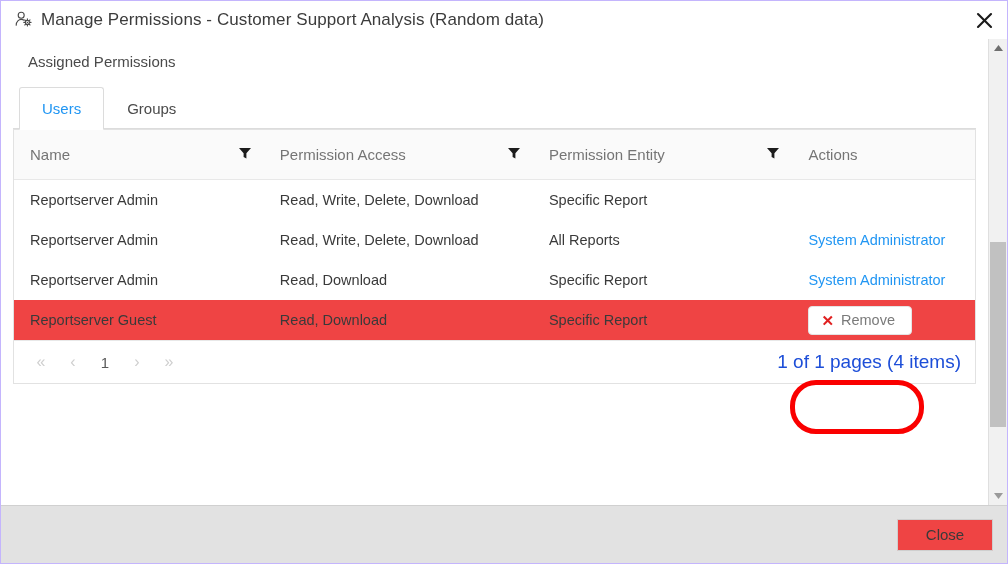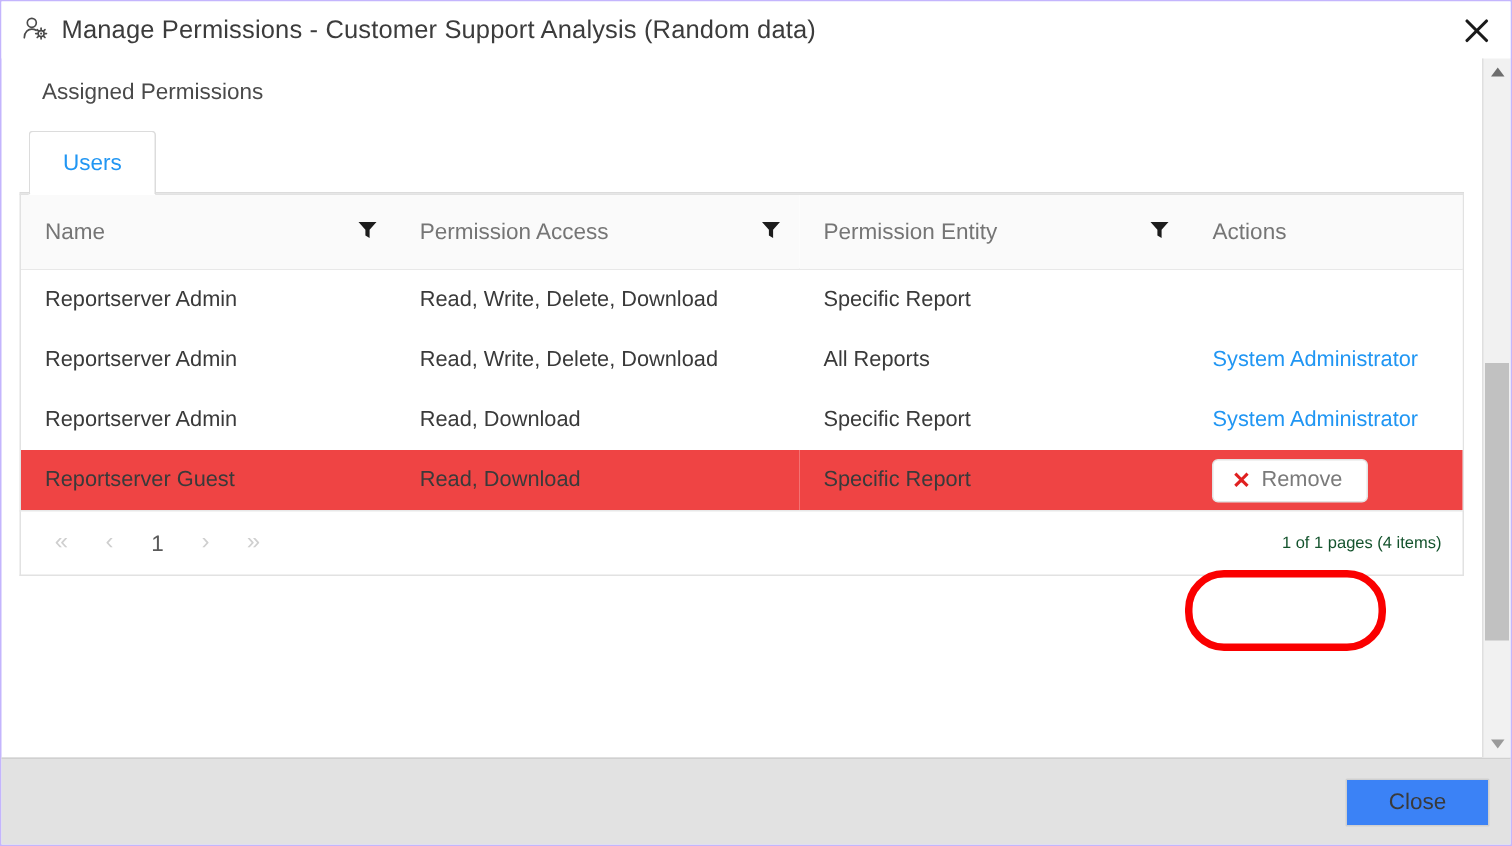--- a/index.html
+++ b/index.html
@@ -288,22 +288,22 @@
     width: 26px;
     height: 26px;
     display: flex;
     align-items: center;
     justify-content: center;
     font-size: 15px;
     color: #5a5a5a;
     cursor: pointer;
   }
   .pager-info {
-    font-size: 11px;
-    color: #14532d;
+    font-size: 19px;
+    color: #1d4ed8;
   }
 
   
   .vscroll {
     flex: 0 0 18px;
     width: 18px;
     background: #f1f1f1;
     border-left: 1px solid #dfdfdf;
     display: flex;
     flex-direction: column;
@@ -341,21 +341,21 @@
     border-top: 1px solid #d0d0d0;
     display: flex;
     align-items: center;
     justify-content: flex-end;
     padding-right: 14px;
     box-sizing: border-box;
   }
   .close-btn {
     width: 96px;
     height: 32px;
-    background: #3b82f6;
+    background: #ef4444;
     border: 1px solid #cfcfcf;
     font-size: 15px;
     color: #3a3a3a;
     cursor: pointer;
     font-family: "Liberation Sans", sans-serif;
     border-radius: 1px;
   }
 
   
   .annotation-oval {
@@ -402,20 +402,21 @@
   </div>
 
   <div class="content-area">
     <div class="content-main">
 
       <div class="section-label">Assigned Permissions</div>
 
       <div class="tabs">
         <div class="tab-strip">
           <div class="tab active">Users</div>
+          <div class="tab">Groups</div>
         </div>
       </div>
 
 
       <div class="grid-wrap">
         <table class="grid">
           <colgroup>
             <col style="width:26%">
             <col style="width:28%">
             <col style="width:27%">

